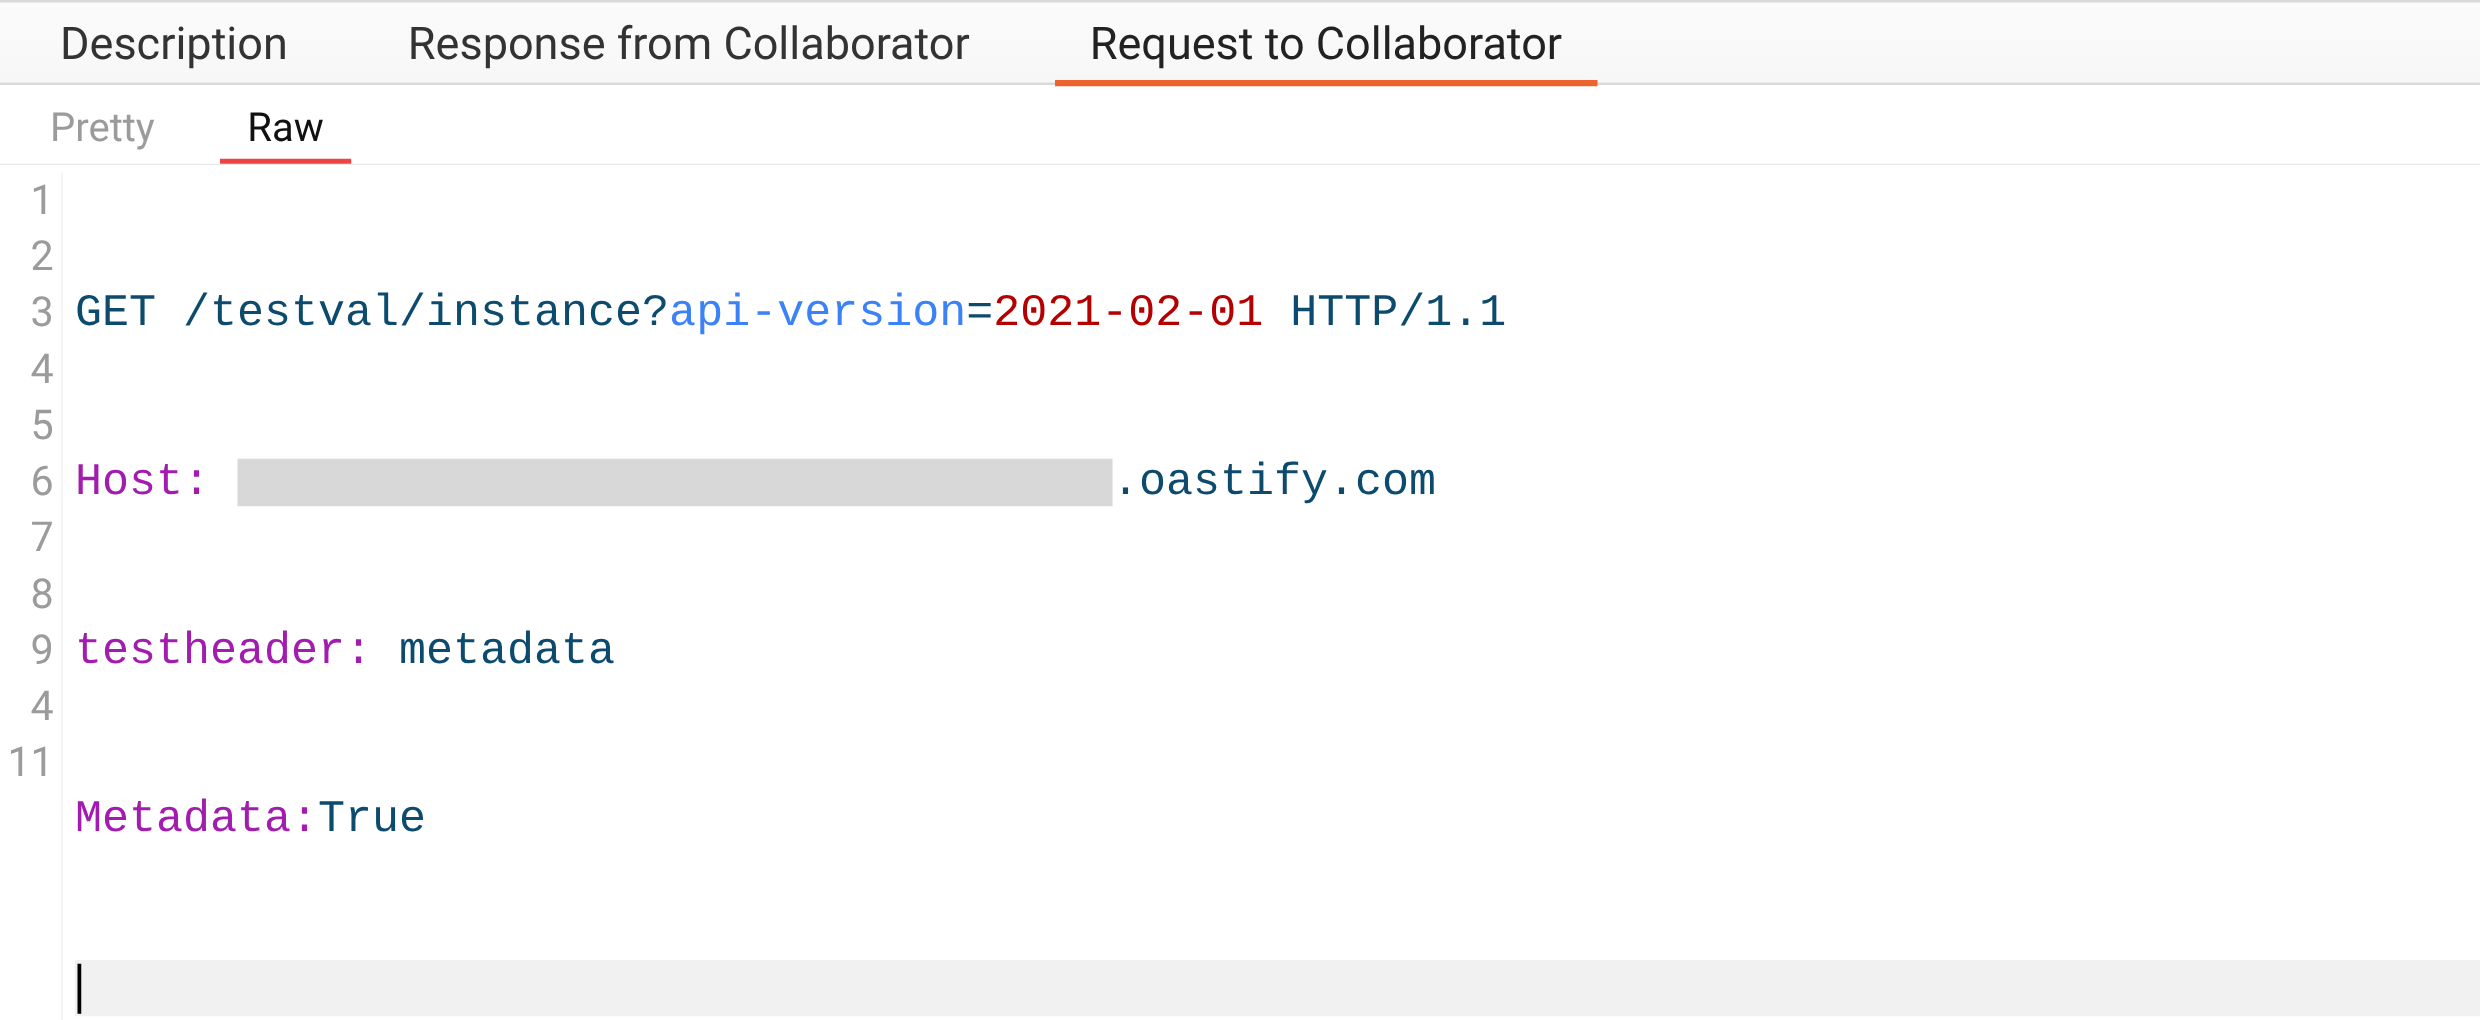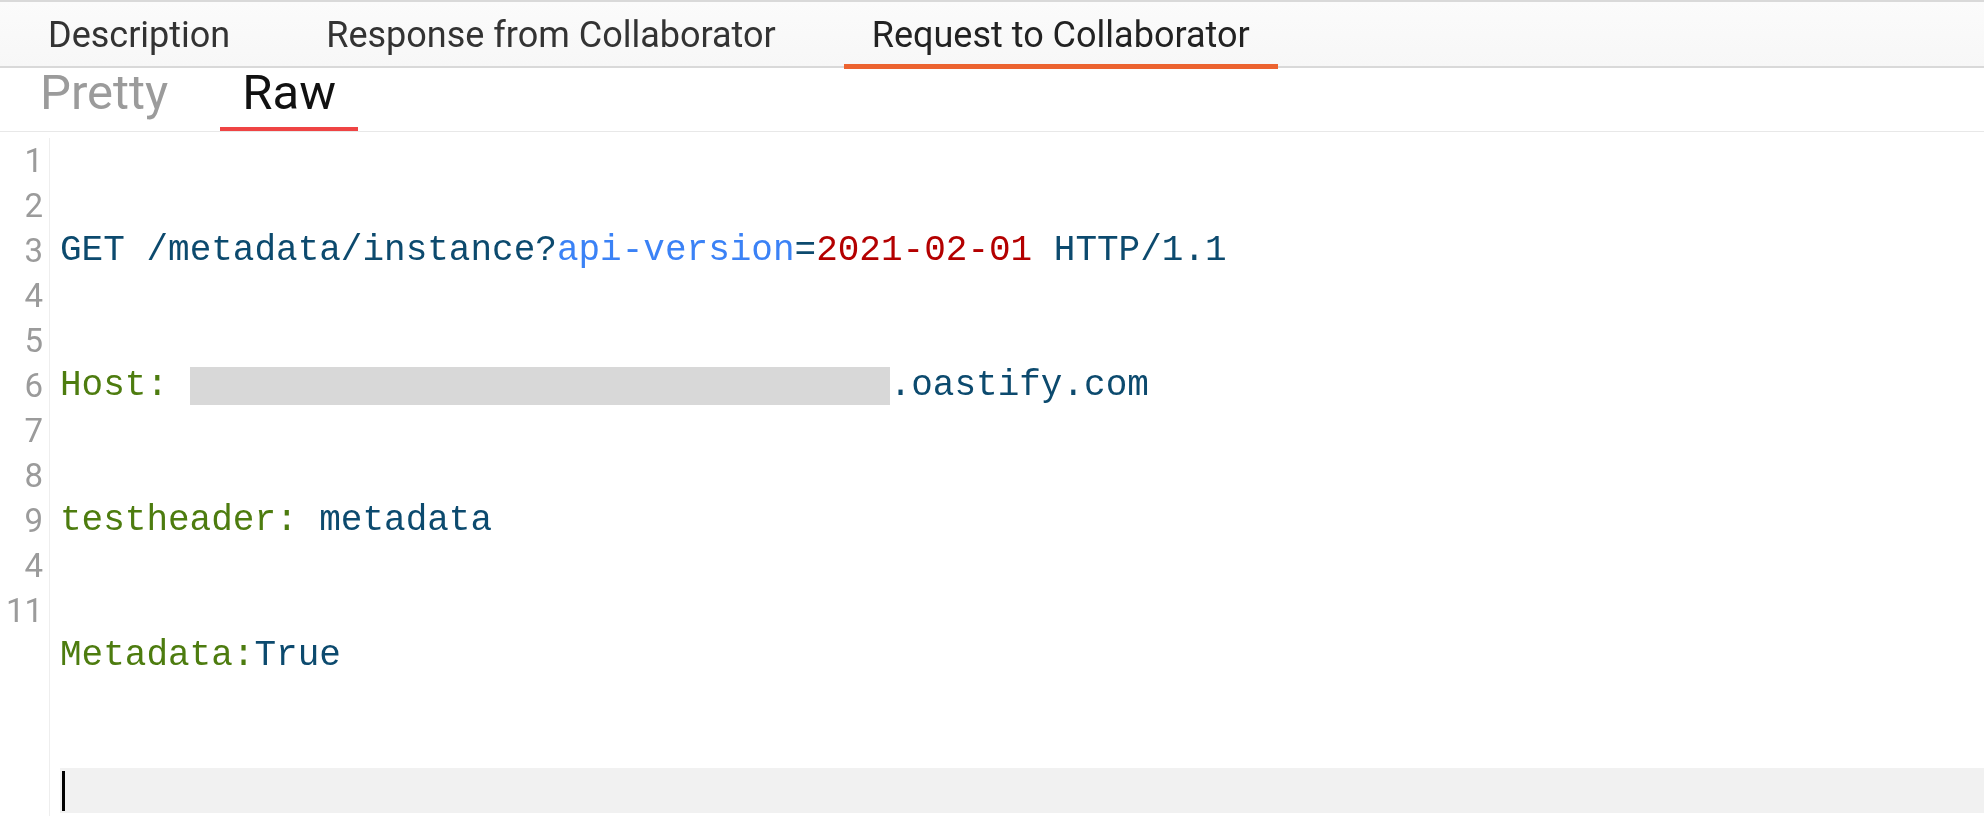--- a/index.html
+++ b/index.html
@@ -32,21 +32,21 @@
     color: #222222;
   }
   .sub-tabs {
     display: flex;
     align-items: flex-end;
     height: 64px;
     padding: 0 18px;
     border-bottom: 1px solid #e8e8e8;
   }
   .sub-tab {
-    font-size: 49px;
+    font-size: 32px;
     color: #333333;
     padding: 12px 22px 6px 22px;
     cursor: pointer;
     border-bottom: 4px solid transparent;
     margin-right: 30px;
   }
   .sub-tab.inactive { color: #9b9b9b; }
   .sub-tab.active {
     border-bottom: 4px solid #ef4444;
     color: #111111;
@@ -71,21 +71,21 @@
     font-size: 33px;
   }
   .gutter .ln { height: 45px; }
   .code {
     flex: 1;
     padding-left: 10px;
     white-space: pre;
   }
   .code .line { height: 45px; display: flex; align-items: center; position: relative; }
   .code .line.highlight { background: #f1f1f1; }
-  .hdr { color: #4d7c0f; }
+  .hdr { color: #a21caf; }
   .param { color: #3b82f6; }
   .val { color: #b40000; }
   .plain { color: #0c4a6e; }
   .redact {
     display: inline-block;
     background: #d8d8d8;
     height: 38px;
     vertical-align: middle;
   }
   .cursor {
@@ -119,21 +119,21 @@
     <div class="ln">4</div>
     <div class="ln">5</div>
     <div class="ln">6</div>
     <div class="ln">7</div>
     <div class="ln">8</div>
     <div class="ln">9</div>
     <div class="ln">4</div>
     <div class="ln">11</div>
   </div>
   <div class="code">
-    <div class="line"><span class="plain">GET</span><span class="plain"> </span><span class="plain">/metadata/instance</span><span class="plain">?</span><span class="param">api-version</span><span class="plain">=</span><span class="val">2021-02-01</span><span class="plain"> </span><span class="plain">HTTP/1.1</span></div>
+    <div class="line"><span class="plain">GET</span><span class="plain"> </span><span class="plain">/testval/instance</span><span class="plain">?</span><span class="param">api-version</span><span class="plain">=</span><span class="val">2021-02-01</span><span class="plain"> </span><span class="plain">HTTP/1.1</span></div>
     <div class="line"><span class="hdr">Host:</span><span class="plain"> </span><span class="redact" style="width:700px;"></span><span class="plain">.oastify.com</span></div>
     <div class="line"><span class="hdr">testheader:</span><span class="plain"> </span><span class="plain">metadata</span></div>
     <div class="line"><span class="hdr">Metadata:</span><span class="plain">True</span></div>
     <div class="line highlight"><span class="cursor"></span></div>
     
     
     
     
     
     

